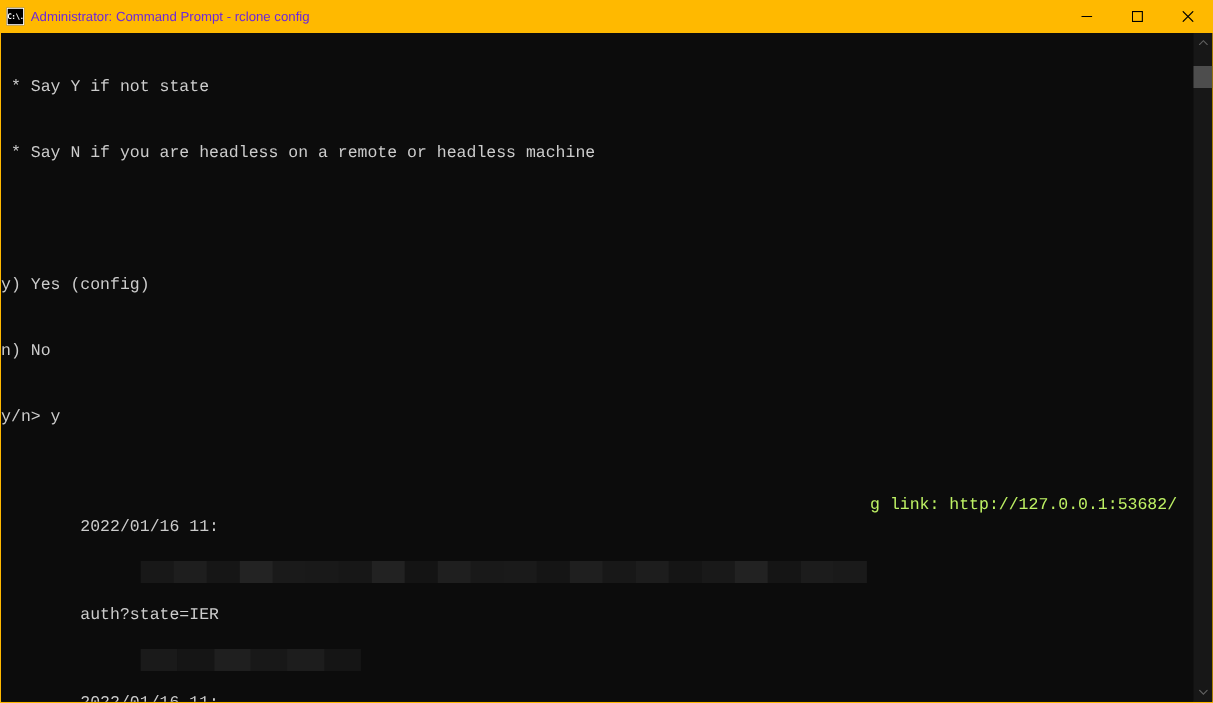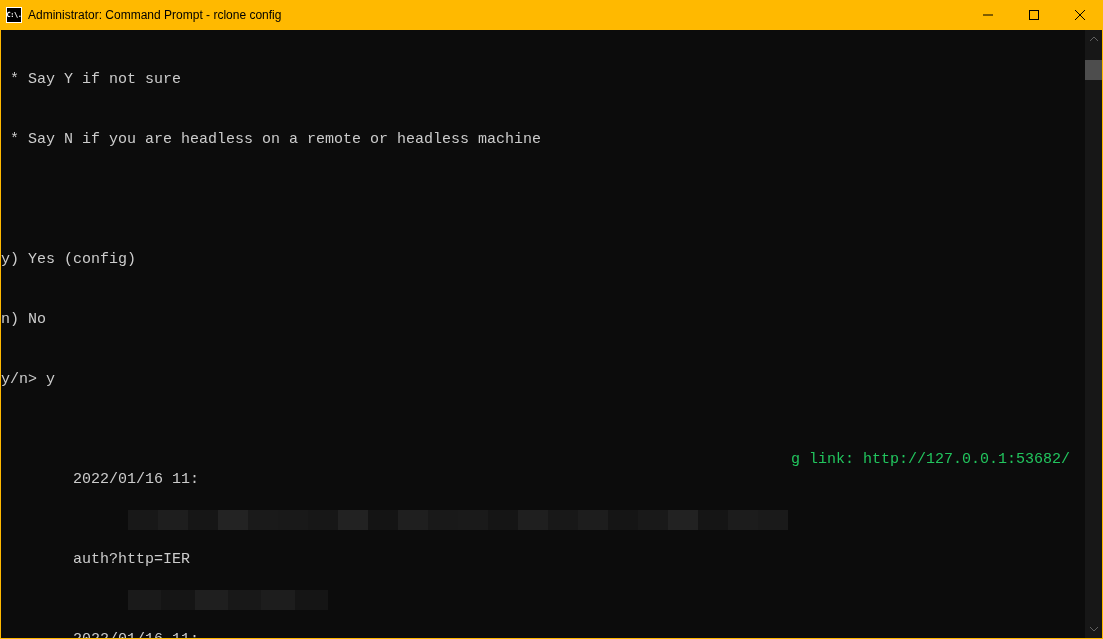--- a/index.html
+++ b/index.html
@@ -35,21 +35,21 @@
       justify-content: center;
       color: #fff;
       font-size: 7px;
       font-family: monospace;
       font-weight: bold;
       margin-right: 6px;
       letter-spacing: -0.5px;
     }
     .titlebar-text {
       font-size: 12px;
-      color: #000000;
+      color: #6d28d9;
     }
     .win-controls {
       position: absolute;
       right: 0;
       top: 0;
       height: 30px;
       display: flex;
     }
     .win-btn {
       width: 46px;
@@ -109,21 +109,21 @@
       background: #1a1a1a;
       height: 20px;
       display: flex;
     }
     .redact .pix {
       height: 20px;
       flex: 1;
     }
     .text-after {
       position: absolute;
-      color: #22c55e;
+      color: #bef264;
     }
   </style>
 </head>
 <body>
 
 <div class="window-frame">
 
   <div class="titlebar">
     <div class="titlebar-icon">C:\.</div>
     <div class="titlebar-text">Administrator: Command Prompt - rclone  config</div>
@@ -142,37 +142,37 @@
         <svg width="10" height="10">
             <line x1="0" y1="0" x2="10" y2="10" stroke-width="1"></line>
             <line x1="10" y1="0" x2="0" y2="10" stroke-width="1"></line>
           </svg>
       </div>
     </div>
   </div>
 
   <div class="terminal-wrap">
     <div class="terminal">
-      <div class="line"> * Say Y if not sure</div>
+      <div class="line"> * Say Y if not state</div>
       <div class="line"> * Say N if you are headless on a remote or headless machine</div>
       <div class="line"></div>
       <div class="line">y) Yes (config)</div>
       <div class="line">n) No</div>
       <div class="line">y/n&gt; y</div>
 
       <div class="line">
         <span>2022/01/16 11:</span>
         <div class="redact" style="left:127px; width:660px;">
           <div class="pix" style="background:#181818"></div><div class="pix" style="background:#1e1e1e"></div><div class="pix" style="background:#161616"></div><div class="pix" style="background:#232323"></div><div class="pix" style="background:#1a1a1a"></div><div class="pix" style="background:#191919"></div><div class="pix" style="background:#171717"></div><div class="pix" style="background:#222"></div><div class="pix" style="background:#141414"></div><div class="pix" style="background:#1f1f1f"></div><div class="pix" style="background:#191919"></div><div class="pix" style="background:#1a1a1a"></div><div class="pix" style="background:#151515"></div><div class="pix" style="background:#1f1f1f"></div><div class="pix" style="background:#181818"></div><div class="pix" style="background:#1d1d1d"></div><div class="pix" style="background:#151515"></div><div class="pix" style="background:#191919"></div><div class="pix" style="background:#222"></div><div class="pix" style="background:#151515"></div><div class="pix" style="background:#1c1c1c"></div><div class="pix" style="background:#1a1a1a"></div>
         </div>
         <span class="text-after" style="left:790px; top:0;">g link: http://127.0.0.1:53682/</span>
       </div>
 
       <div class="line">
-        <span>auth?http=IER</span>
+        <span>auth?state=IER</span>
         <div class="redact" style="left:127px; width:200px;">
           <div class="pix" style="background:#1a1a1a"></div><div class="pix" style="background:#151515"></div><div class="pix" style="background:#1f1f1f"></div><div class="pix" style="background:#181818"></div><div class="pix" style="background:#1d1d1d"></div><div class="pix" style="background:#151515"></div>
         </div>
       </div>
 
       <div class="line">
         <span>2022/01/16 11:</span>
         
       </div>
 

